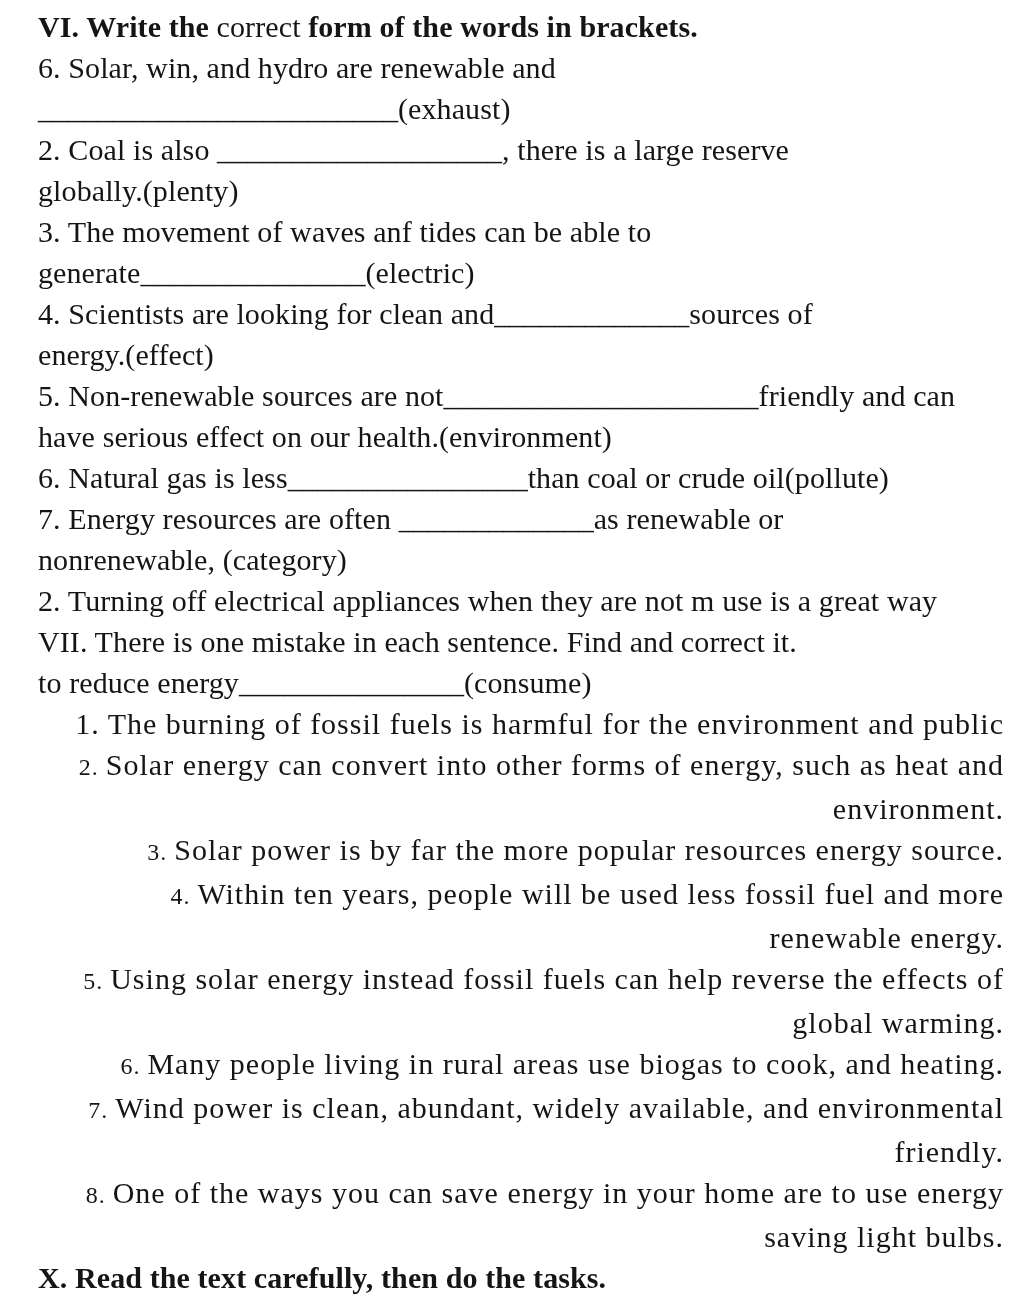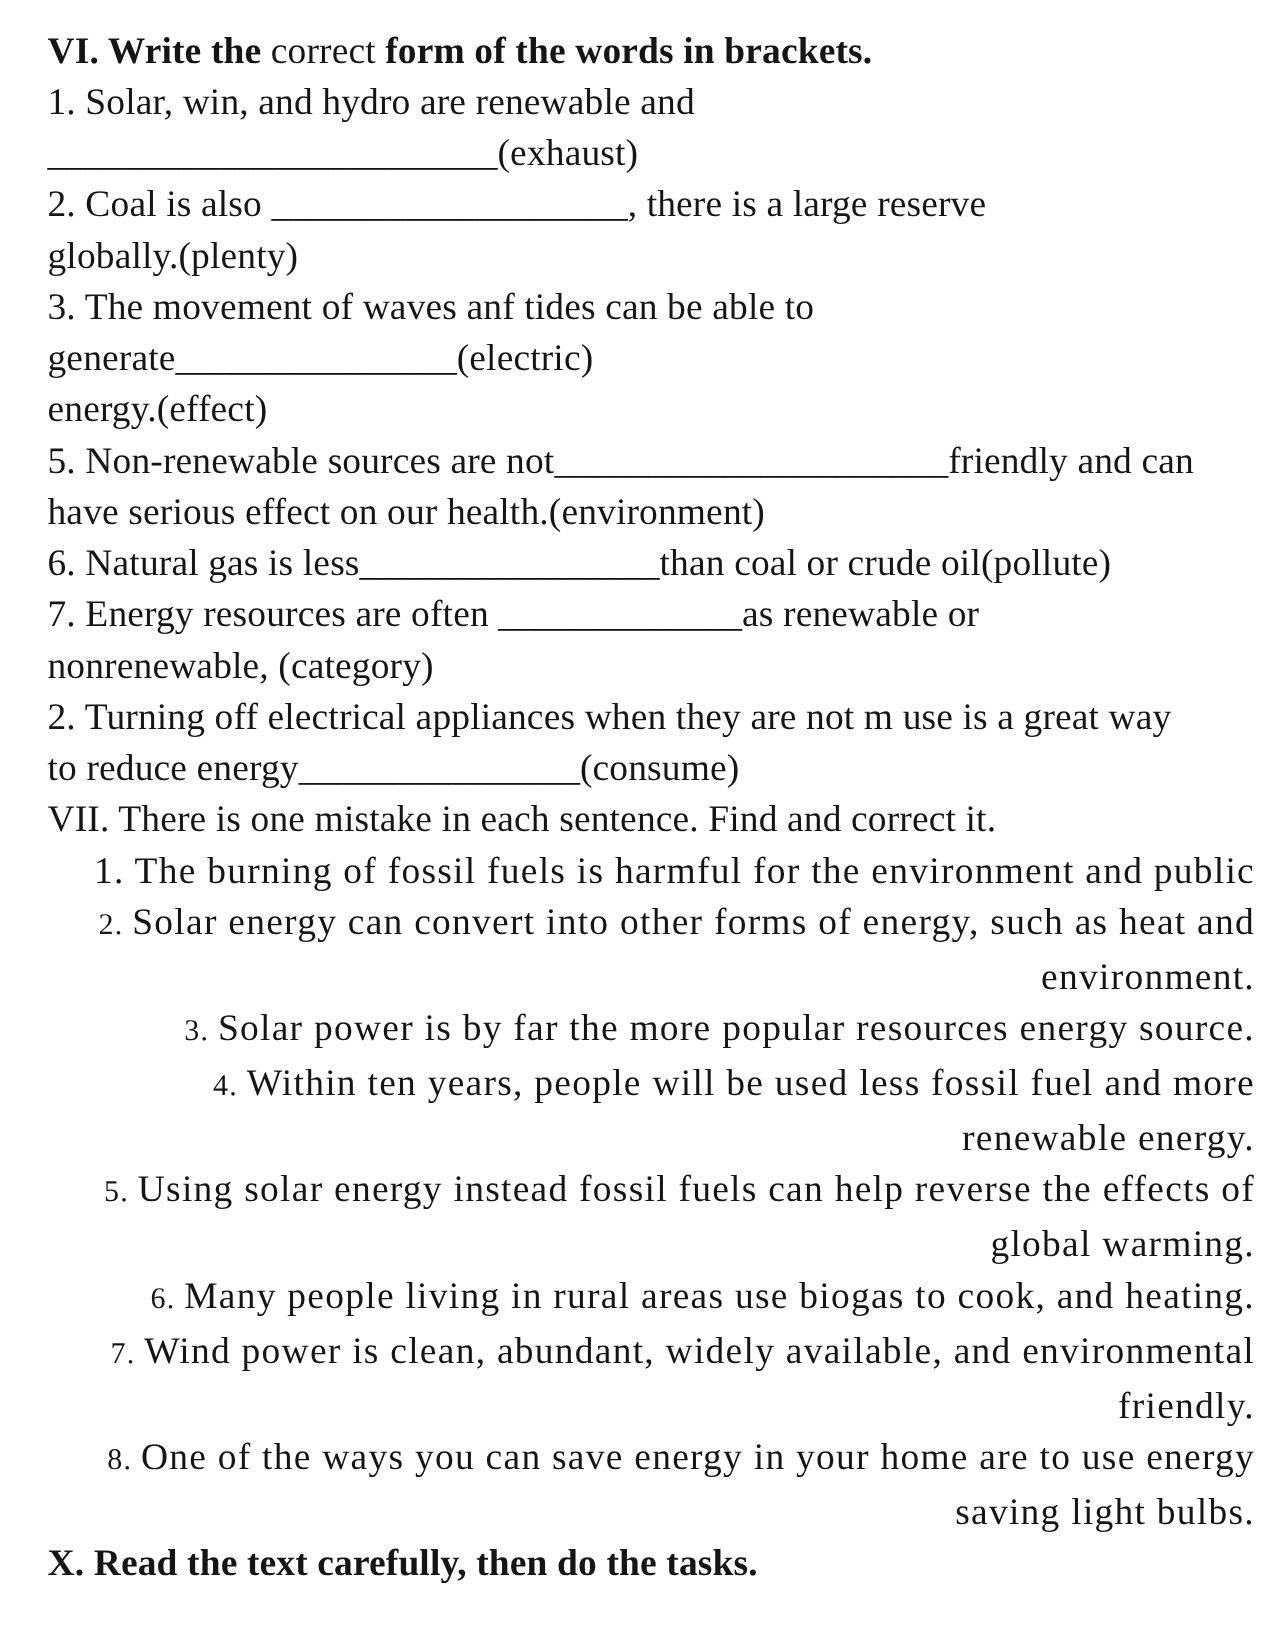--- a/index.html
+++ b/index.html
@@ -10,56 +10,57 @@
   body {
     height: 1308px;
     overflow: hidden;
     font-family: "Liberation Serif", "DejaVu Serif", serif;
     color: #151515;
   }
   .page {
     width: 1024px;
     height: 1308px;
     overflow: hidden;
-    padding: 20px 20px 0 38px;
+    padding: 6px 20px 0 38px;
     background: #ffffff;
   }
   .line {
     font-size: 30px;
     line-height: 41px;
     white-space: nowrap;
     letter-spacing: 0.1px;
   }
   .line.indent { padding-left: 134px; }
   .line.spaced { letter-spacing: 1px; text-align: right; }
   .bold { font-weight: 700; }
   .regular { font-weight: 400; }
   .small-marker { font-size: 24px; }
   .blank { letter-spacing: 0; }
 </style>
 </head>
 <body>
 
 <div class="page">
     <div class="line"><span class="bold">VI. Write the </span><span class="regular">correct </span><span class="bold">form of the words in brackets.</span></div>
-    <div class="line"><span>1. Solar, win, and hydro are renewable and</span></div>
+    <div class="line"><span>6. Solar, win, and hydro are renewable and</span></div>
     <div class="line"><span class="blank">________________________</span><span>(exhaust)</span></div>
     <div class="line"><span>2. Coal is also </span><span class="blank">___________________</span><span>, there is a large reserve</span></div>
     <div class="line"><span>globally.(plenty)</span></div>
     <div class="line"><span>3. The movement of waves anf tides can be able to</span></div>
     <div class="line"><span>generate</span><span class="blank">_______________</span><span>(electric)</span></div>
+    <div class="line"><span>4. Scientists are looking for clean and</span><span class="blank">_____________</span><span>sources of</span></div>
     <div class="line"><span>energy.(effect)</span></div>
     <div class="line"><span>5. Non-renewable sources are not</span><span class="blank">_____________________</span><span>friendly and can</span></div>
     <div class="line"><span>have serious effect on our health.(environment)</span></div>
     <div class="line"><span>6. Natural gas is less</span><span class="blank">________________</span><span>than coal or crude oil(pollute)</span></div>
     <div class="line"><span>7. Energy resources are often </span><span class="blank">_____________</span><span>as renewable or</span></div>
     <div class="line"><span>nonrenewable, (category)</span></div>
     <div class="line"><span>2. Turning off electrical appliances when they are not m use is a great way</span></div>
+    <div class="line"><span>VII. There is one mistake in each sentence. Find and correct it.</span></div>
     <div class="line"><span>to reduce energy</span><span class="blank">_______________</span><span>(consume)</span></div>
-    <div class="line"><span>VII. There is one mistake in each sentence. Find and correct it.</span></div>
     <div class="line spaced"><span>1. The burning of fossil fuels is harmful for the environment and public</span></div>
     <div class="line spaced"><span class="small-marker">2. </span><span>Solar energy can convert into other forms of energy, such as heat and</span></div>
     <div class="line indent spaced"><span>environment.</span></div>
     <div class="line spaced"><span class="small-marker">3. </span><span>Solar power is by far the more popular resources energy source.</span></div>
     <div class="line spaced"><span class="small-marker">4. </span><span>Within ten years, people will be used less fossil fuel and more</span></div>
     <div class="line indent spaced"><span>renewable energy.</span></div>
     <div class="line spaced"><span class="small-marker">5. </span><span>Using solar energy instead fossil fuels can help reverse the effects of</span></div>
     <div class="line indent spaced"><span>global warming.</span></div>
     <div class="line spaced"><span class="small-marker">6. </span><span>Many people living in rural areas use biogas to cook, and heating.</span></div>
     <div class="line spaced"><span class="small-marker">7. </span><span>Wind power is clean, abundant, widely available, and environmental</span></div>

